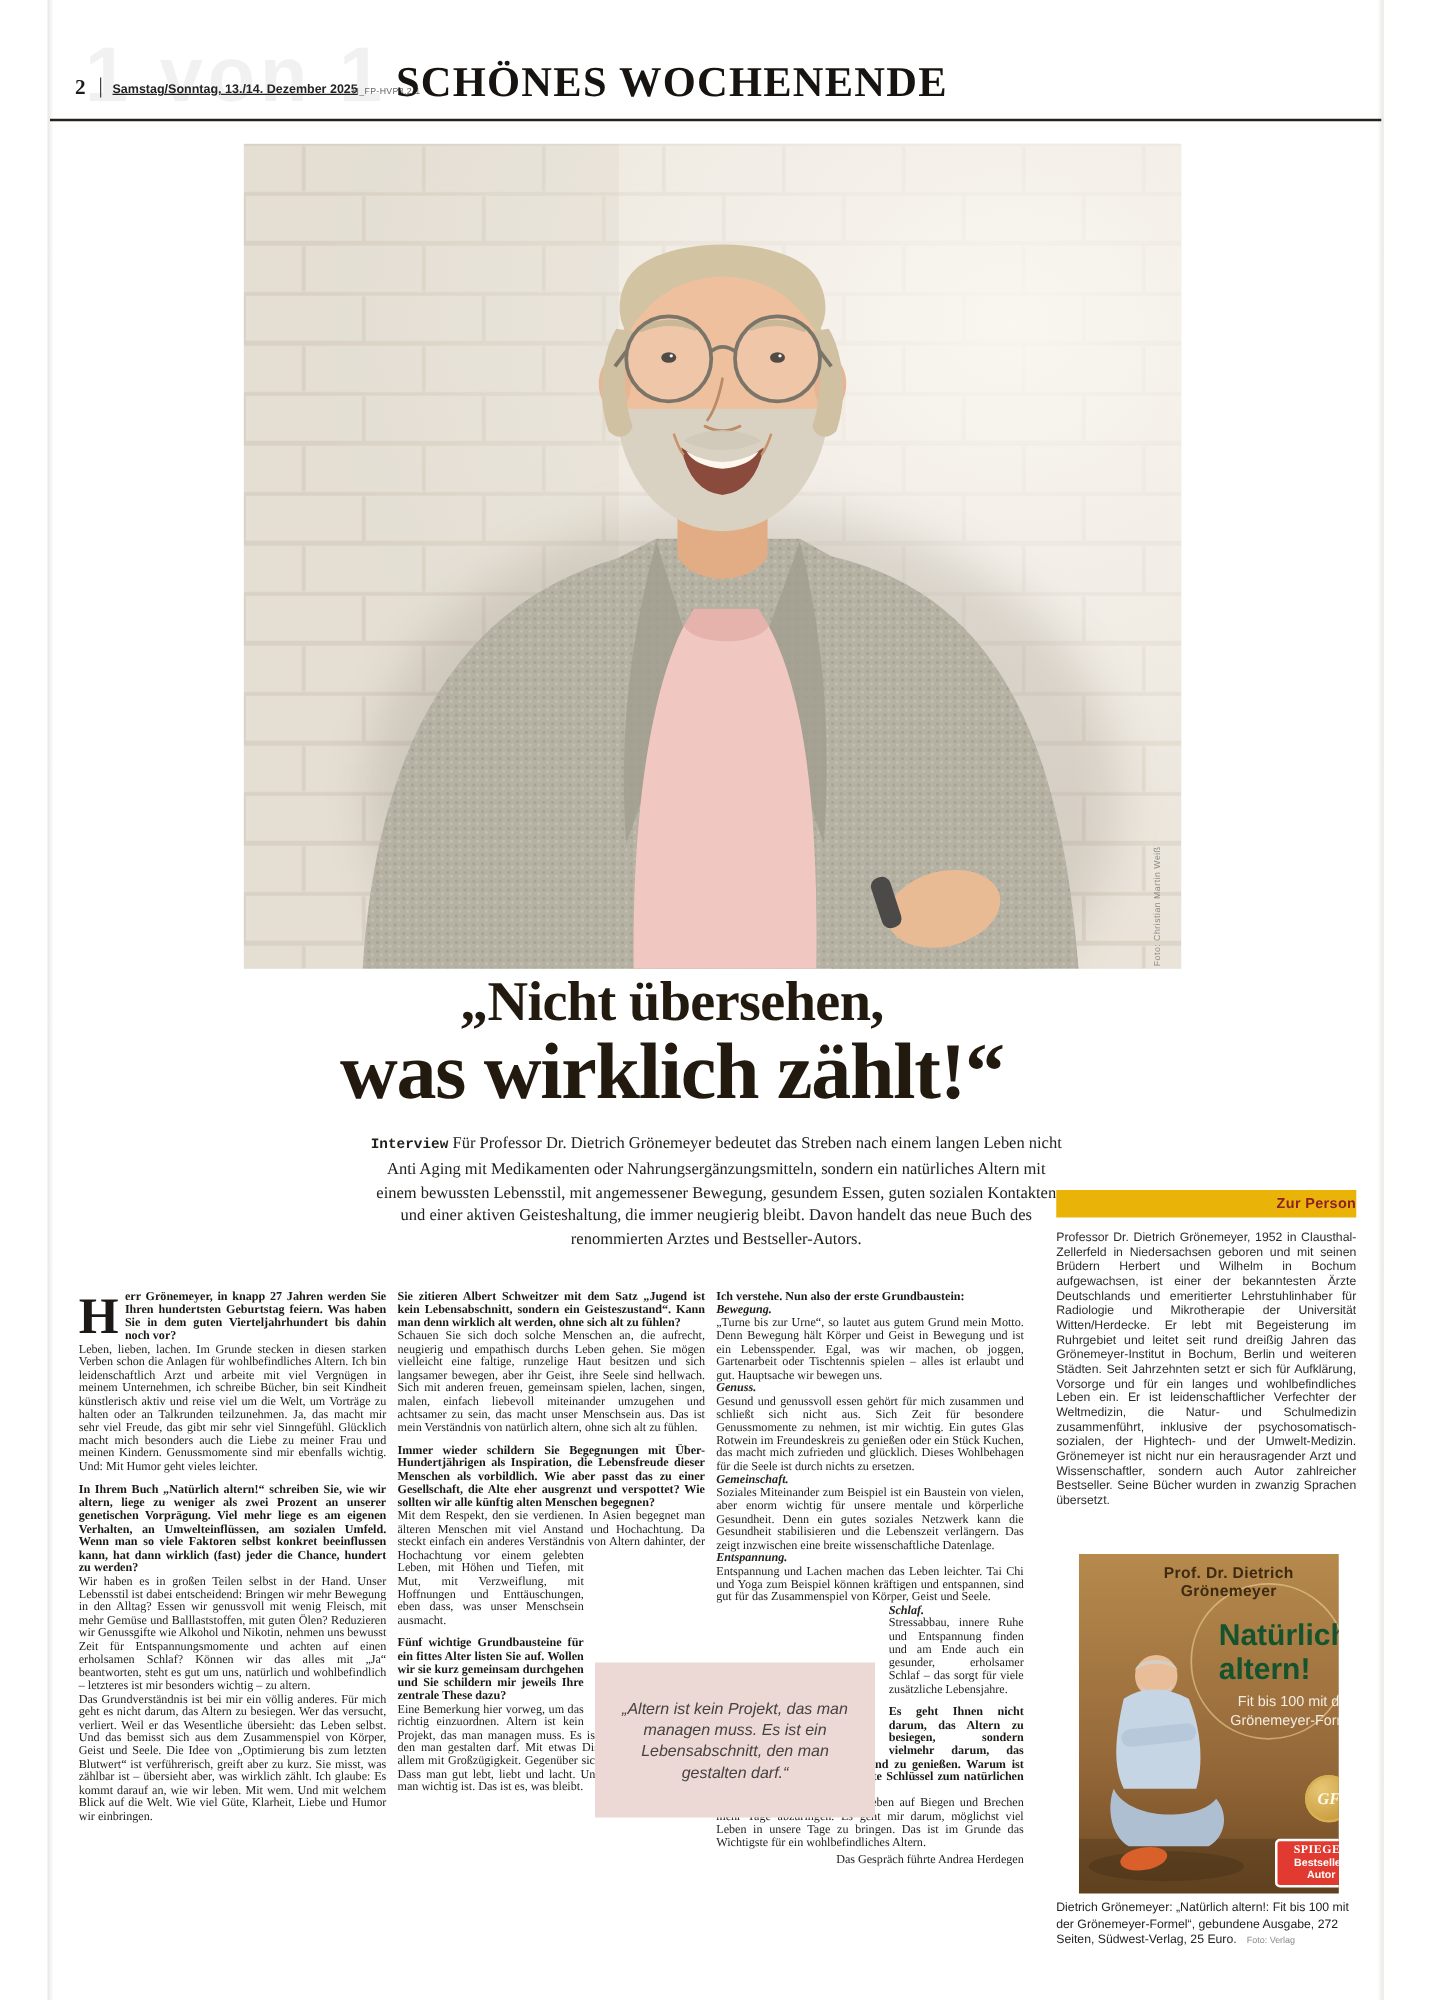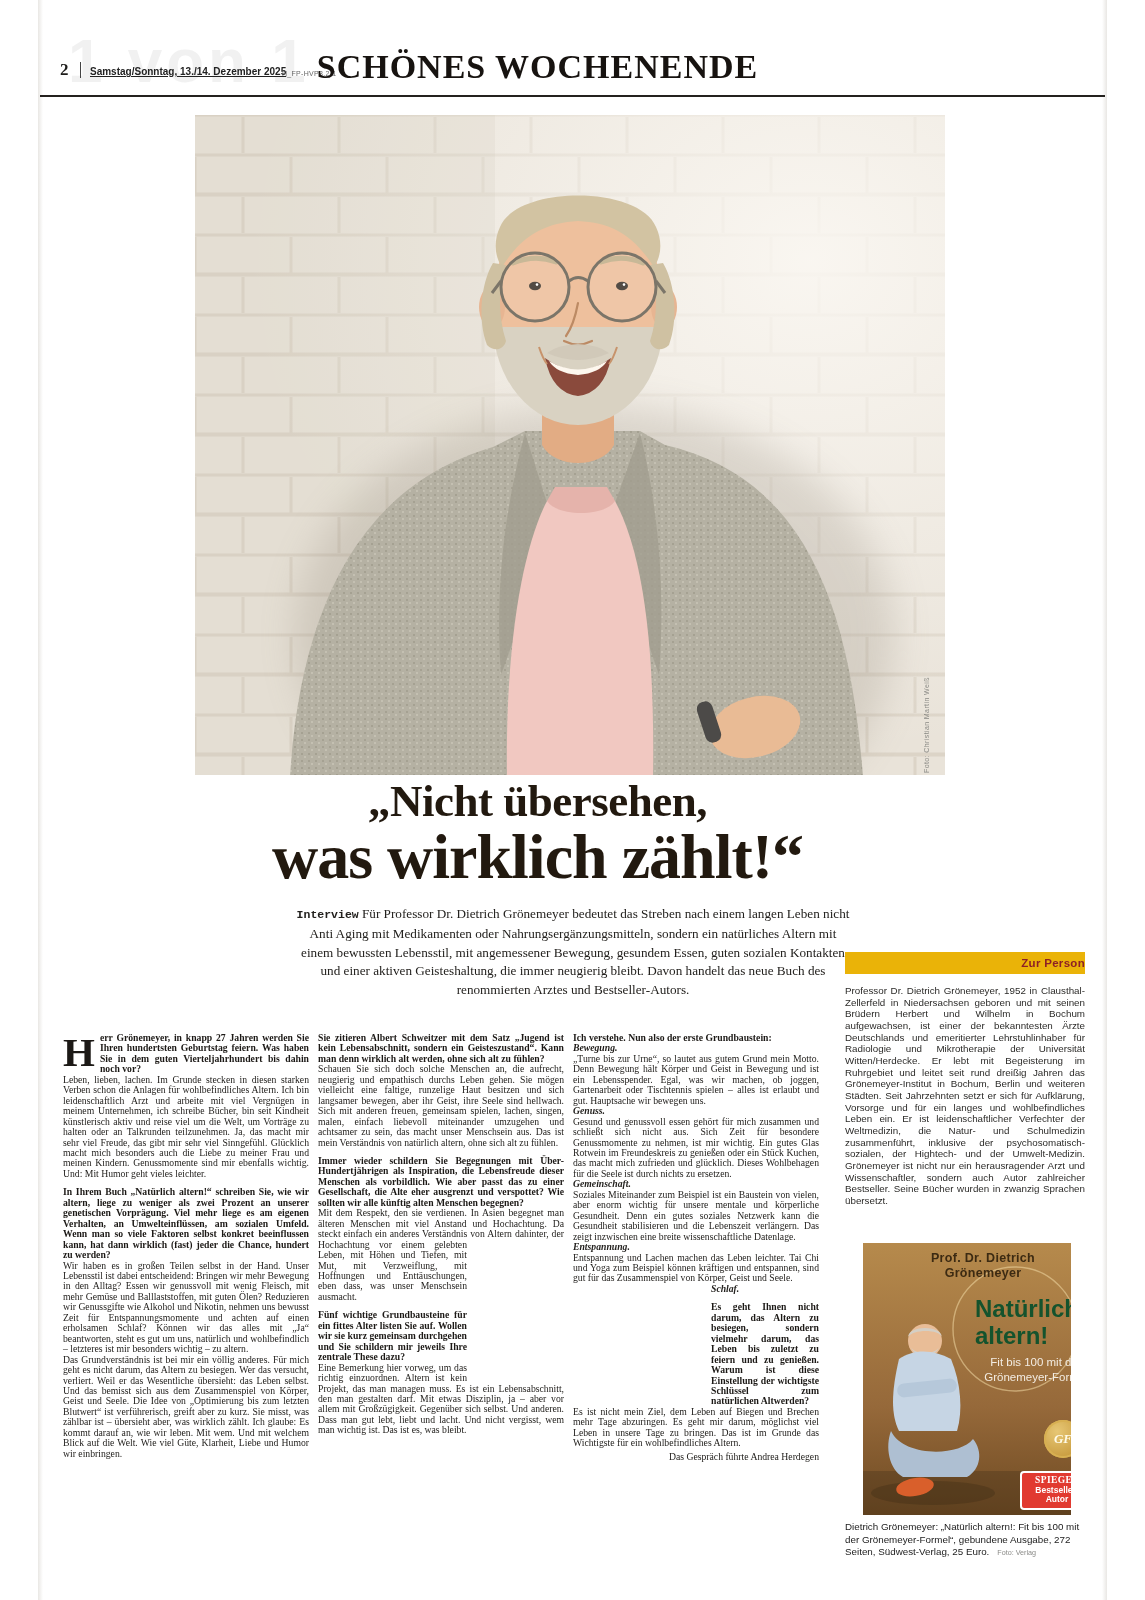--- a/index.html
+++ b/index.html
@@ -194,25 +194,27 @@
   <div class="col" style="left:573px">
     <p class="q"><span>Ich verstehe. Nun also der erste Grundbaustein:</span><br><span class="sub">Bewegung.</span></p>
     <p class="a">„Turne bis zur Urne“, so lautet aus gutem Grund mein Motto. Denn Bewegung hält Körper und Geist in Bewegung und ist ein Lebensspender. Egal, was wir machen, ob joggen, Gartenarbeit oder Tischtennis spielen – alles ist erlaubt und gut. Hauptsache wir bewegen uns.</p>
     <p class="sub">Genuss.</p>
     <p class="a">Gesund und genussvoll essen gehört für mich zusammen und schließt sich nicht aus. Sich Zeit für besondere Genussmomente zu nehmen, ist mir wichtig. Ein gutes Glas Rotwein im Freundeskreis zu genießen oder ein Stück Kuchen, das macht mich zufrieden und glücklich. Dieses Wohlbehagen für die Seele ist durch nichts zu ersetzen.</p>
     <p class="sub">Gemeinschaft.</p>
     <p class="a">Soziales Miteinander zum Beispiel ist ein Baustein von vielen, aber enorm wichtig für unsere mentale und körperliche Gesundheit. Denn ein gutes soziales Netzwerk kann die Gesundheit stabilisieren und die Lebenszeit verlängern. Das zeigt inzwischen eine breite wissenschaftliche Datenlage.</p>
     <p class="sub">Entspannung.</p>
     <p class="a"><span>Entspannung und Lachen machen das Leben leichter. Tai Chi und Yoga zum Beispiel können kräftigen und entspannen, sind gut für das Zusammenspiel von Körper, Geist und </span><span class="fsl"></span><span>Seele.</span></p>
     <p class="sub">Schlaf.</p>
+    <p class="a">Stressabbau, innere Ruhe und Entspannung finden und am Ende auch ein gesunder, erholsamer Schlaf – das sorgt für viele zusätzliche Lebensjahre.</p>
     <p class="q">Es geht Ihnen nicht darum, das Altern zu besiegen, sondern vielmehr darum, das Leben bis zuletzt zu feiern und zu genießen. Warum ist diese Einstellung der wichtigste Schlüssel zum natürlichen Altwerden?</p>
     <p class="a">Es ist nicht mein Ziel, dem Leben auf Biegen und Brechen mehr Tage abzuringen. Es geht mir darum, möglichst viel Leben in unsere Tage zu bringen. Das ist im Grunde das Wichtigste für ein wohlbefindliches Altern.</p>
     <p class="byline">Das Gespräch führte Andrea Herdegen</p>
   </div>
 
+  <div class="pull-quote">„Altern ist kein Projekt, das man managen muss. Es ist ein Lebensabschnitt, den man gestalten darf.“</div>
 
   <div class="sidebar">
     <div class="zp-bar">Zur Person</div>
     <div class="bio">Professor Dr. Dietrich Grönemeyer, 1952 in Clausthal-Zellerfeld in Niedersachsen geboren und mit seinen Brüdern Herbert und Wilhelm in Bochum aufgewachsen, ist einer der bekanntesten Ärzte Deutschlands und emeritierter Lehrstuhlinhaber für Radiologie und Mikrotherapie der Universität Witten/Herdecke. Er lebt mit Begeisterung im Ruhrgebiet und leitet seit rund dreißig Jahren das Grönemeyer-Institut in Bochum, Berlin und weiteren Städten. Seit Jahrzehnten setzt er sich für Aufklärung, Vorsorge und für ein langes und wohlbefindliches Leben ein. Er ist leidenschaftlicher Verfechter der Weltmedizin, die Natur- und Schulmedizin zusammenführt, inklusive der psychosomatisch-sozialen, der Hightech- und der Umwelt-Medizin. Grönemeyer ist nicht nur ein herausragender Arzt und Wissenschaftler, sondern auch Autor zahlreicher Bestseller. Seine Bücher wurden in zwanzig Sprachen übersetzt.</div>
   </div>
 
   <div class="book">
     <svg viewBox="0 0 240 272" width="240" height="272">
       <defs>
         <linearGradient id="cover" x1="0" y1="0" x2="0" y2="1">

